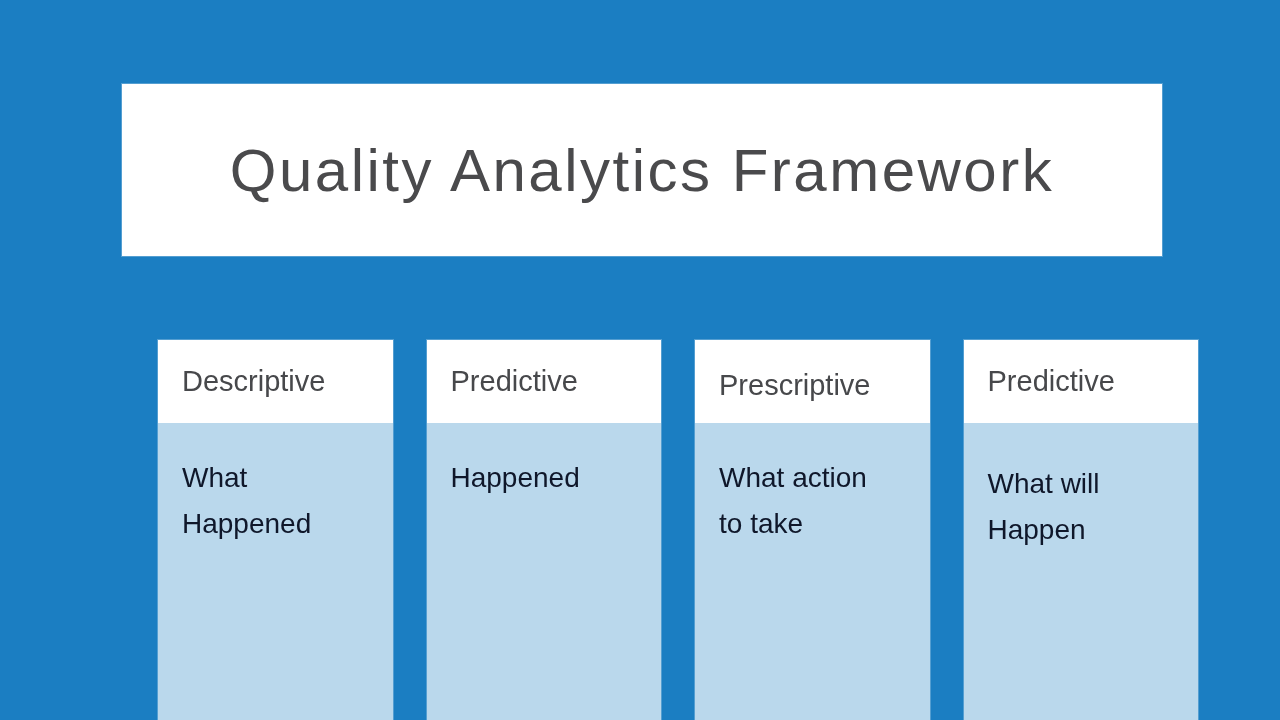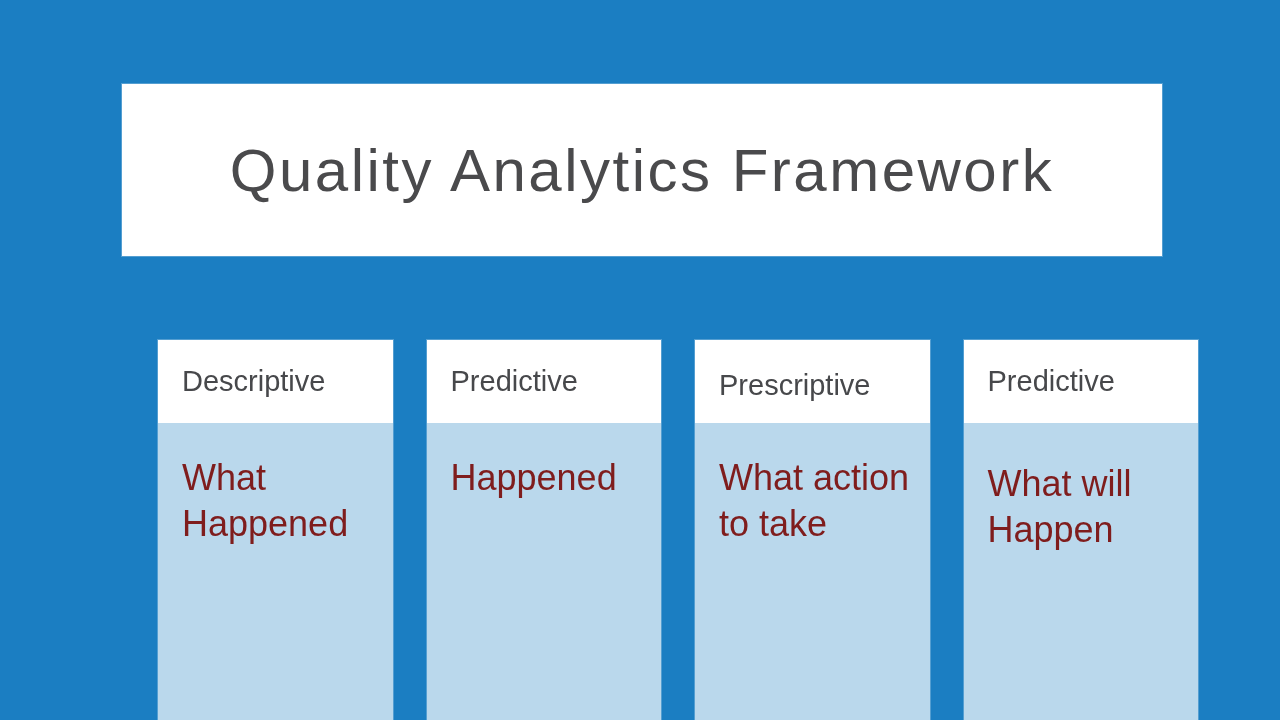--- a/index.html
+++ b/index.html
@@ -67,23 +67,23 @@
     color: #47484B;
     white-space: nowrap;
   }
   .card-body {
     flex: 1;
     background: #BAD8EC;
     padding: 32px 18px 0 24px;
     box-sizing: border-box;
   }
   .card-desc {
-    font-size: 36px;
+    font-size: 28px;
     line-height: 46px;
-    color: #7f1d1d;
+    color: #0f172a;
   }
   .desc-line {
     display: block;
     white-space: nowrap;
   }
   
   .card:nth-child(3) .card-title { position: relative; top: 4px; }
   .card:nth-child(4) .card-body  { padding-top: 38px; }
 </style>
 </head>

